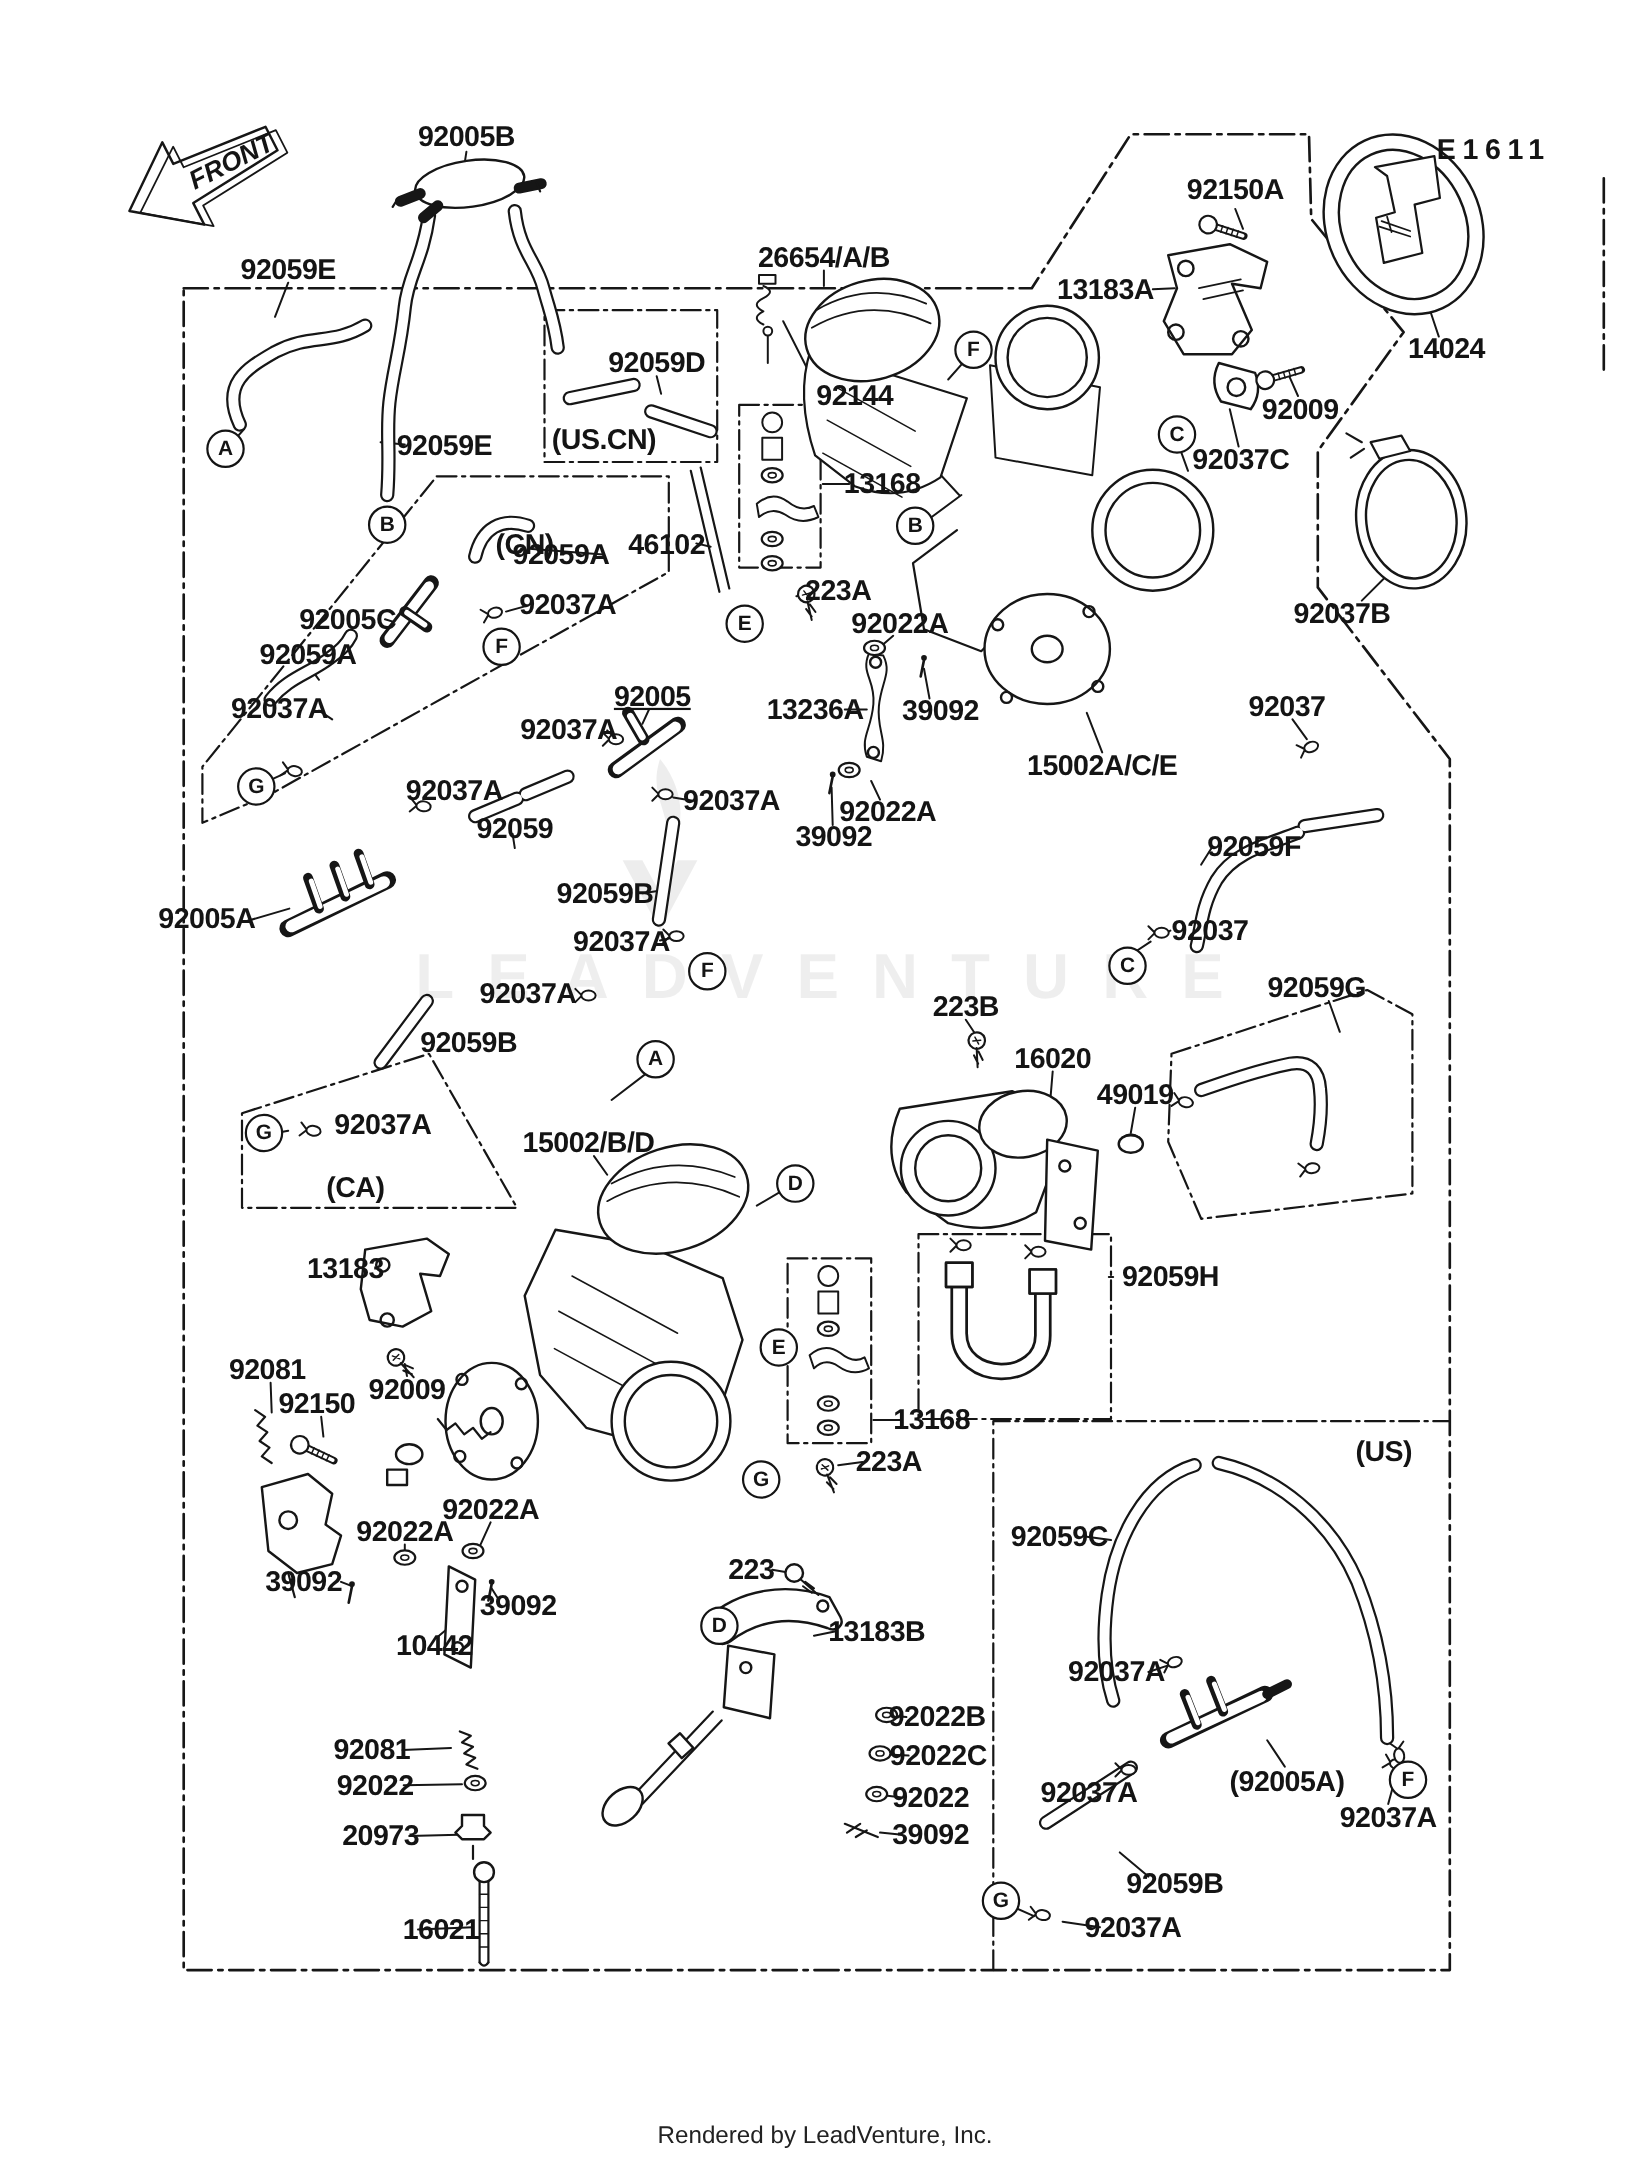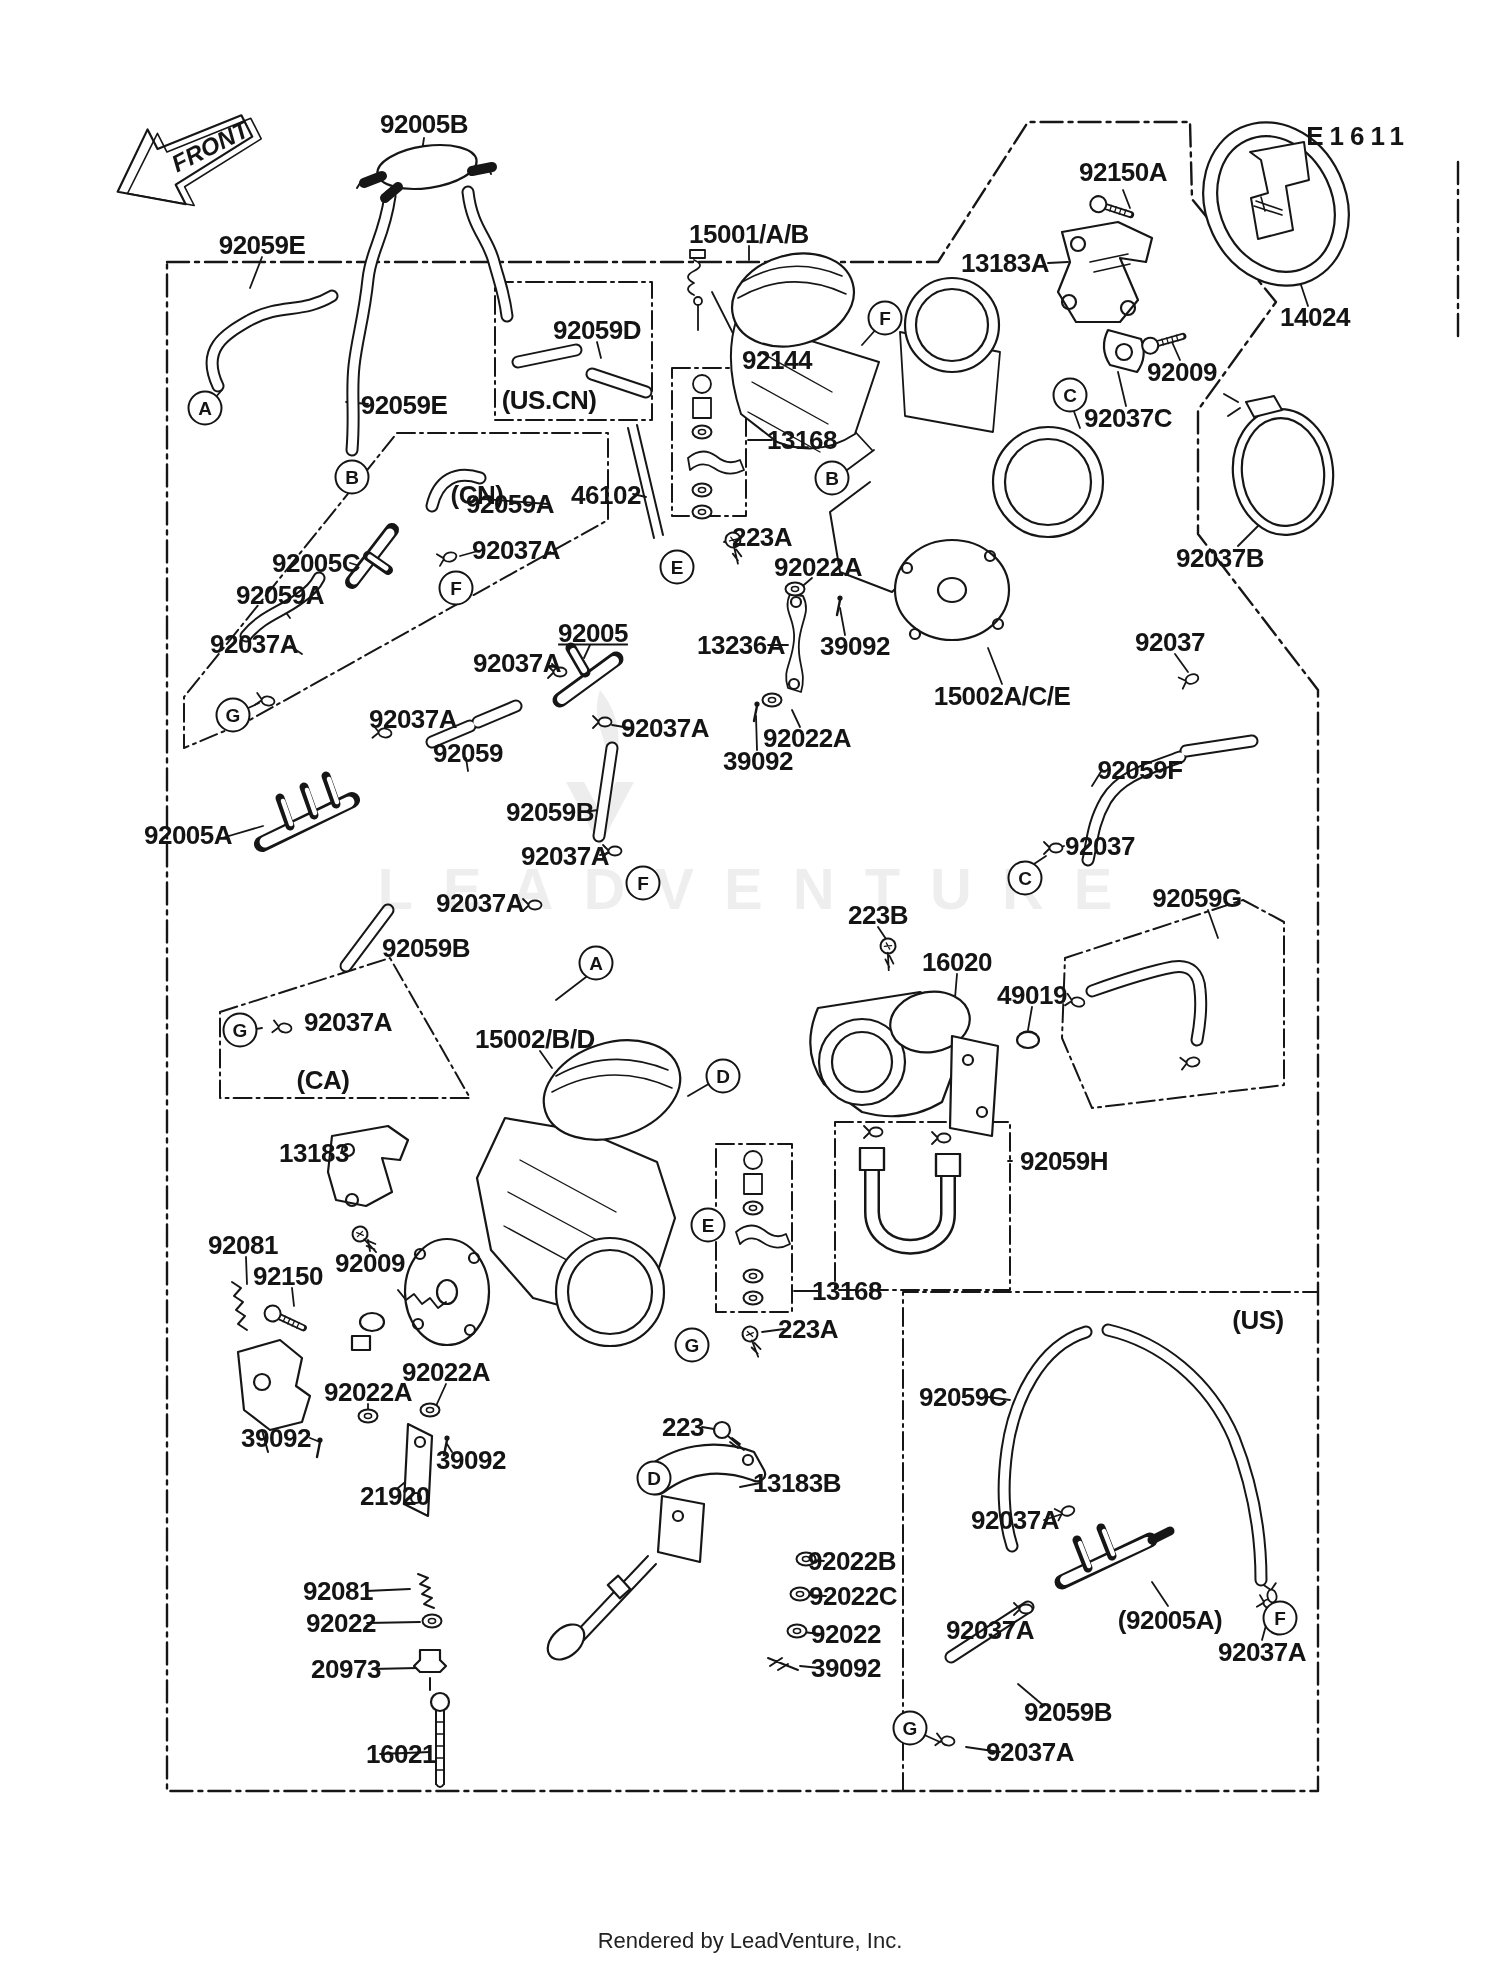--- a/index.html
+++ b/index.html
@@ -382,21 +382,21 @@
     <use href="#clp" transform="translate(1026,1609)"></use>
     <use href="#clp" transform="translate(948,1741) rotate(8)"></use>
     <use href="#clp" transform="translate(1272,1596) rotate(80)"></use>
   </g>
 </svg>
 
 <div id="wm-text">LEADVENTURE</div>
 
 <div id="labels">
       <div class="lbl" style="left: 424px; top: 124px;">92005B</div>
-      <div class="lbl" style="left: 749px; top: 234px;">15001/A/B</div>
+      <div class="lbl" style="left: 749px; top: 234px;">26654/A/B</div>
       <div class="lbl sp" style="left: 1358px; top: 136px;">E1611</div>
       <div class="lbl" style="left: 1123px; top: 172px;">92150A</div>
       <div class="lbl" style="left: 1005px; top: 263px;">13183A</div>
       <div class="lbl" style="left: 1315px; top: 317px;">14024</div>
       <div class="lbl" style="left: 1182px; top: 372px;">92009</div>
       <div class="lbl" style="left: 1128px; top: 418px;">92037C</div>
       <div class="lbl" style="left: 1220px; top: 558px;">92037B</div>
       <div class="lbl" style="left: 262px; top: 245px;">92059E</div>
       <div class="lbl" style="left: 404px; top: 405px;">92059E</div>
       <div class="lbl" style="left: 597px; top: 330px;">92059D</div>
@@ -441,21 +441,21 @@
       <div class="lbl" style="left: 314px; top: 1153px;">13183</div>
       <div class="lbl" style="left: 243px; top: 1245px;">92081</div>
       <div class="lbl" style="left: 288px; top: 1276px;">92150</div>
       <div class="lbl" style="left: 370px; top: 1263px;">92009</div>
       <div class="lbl" style="left: 847px; top: 1291px;">13168</div>
       <div class="lbl" style="left: 808px; top: 1329px;">223A</div>
       <div class="lbl" style="left: 446px; top: 1372px;">92022A</div>
       <div class="lbl" style="left: 368px; top: 1392px;">92022A</div>
       <div class="lbl" style="left: 276px; top: 1438px;">39092</div>
       <div class="lbl" style="left: 471px; top: 1460px;">39092</div>
-      <div class="lbl" style="left: 395px; top: 1496px;">21920</div>
+      <div class="lbl" style="left: 395px; top: 1496px;">10442</div>
       <div class="lbl" style="left: 683px; top: 1427px;">223</div>
       <div class="lbl" style="left: 797px; top: 1483px;">13183B</div>
       <div class="lbl" style="left: 852px; top: 1561px;">92022B</div>
       <div class="lbl" style="left: 853px; top: 1596px;">92022C</div>
       <div class="lbl" style="left: 846px; top: 1634px;">92022</div>
       <div class="lbl" style="left: 846px; top: 1668px;">39092</div>
       <div class="lbl" style="left: 338px; top: 1591px;">92081</div>
       <div class="lbl" style="left: 341px; top: 1623px;">92022</div>
       <div class="lbl" style="left: 346px; top: 1669px;">20973</div>
       <div class="lbl" style="left: 353px; top: 1754px; margin-left: 48px;">16021</div>

